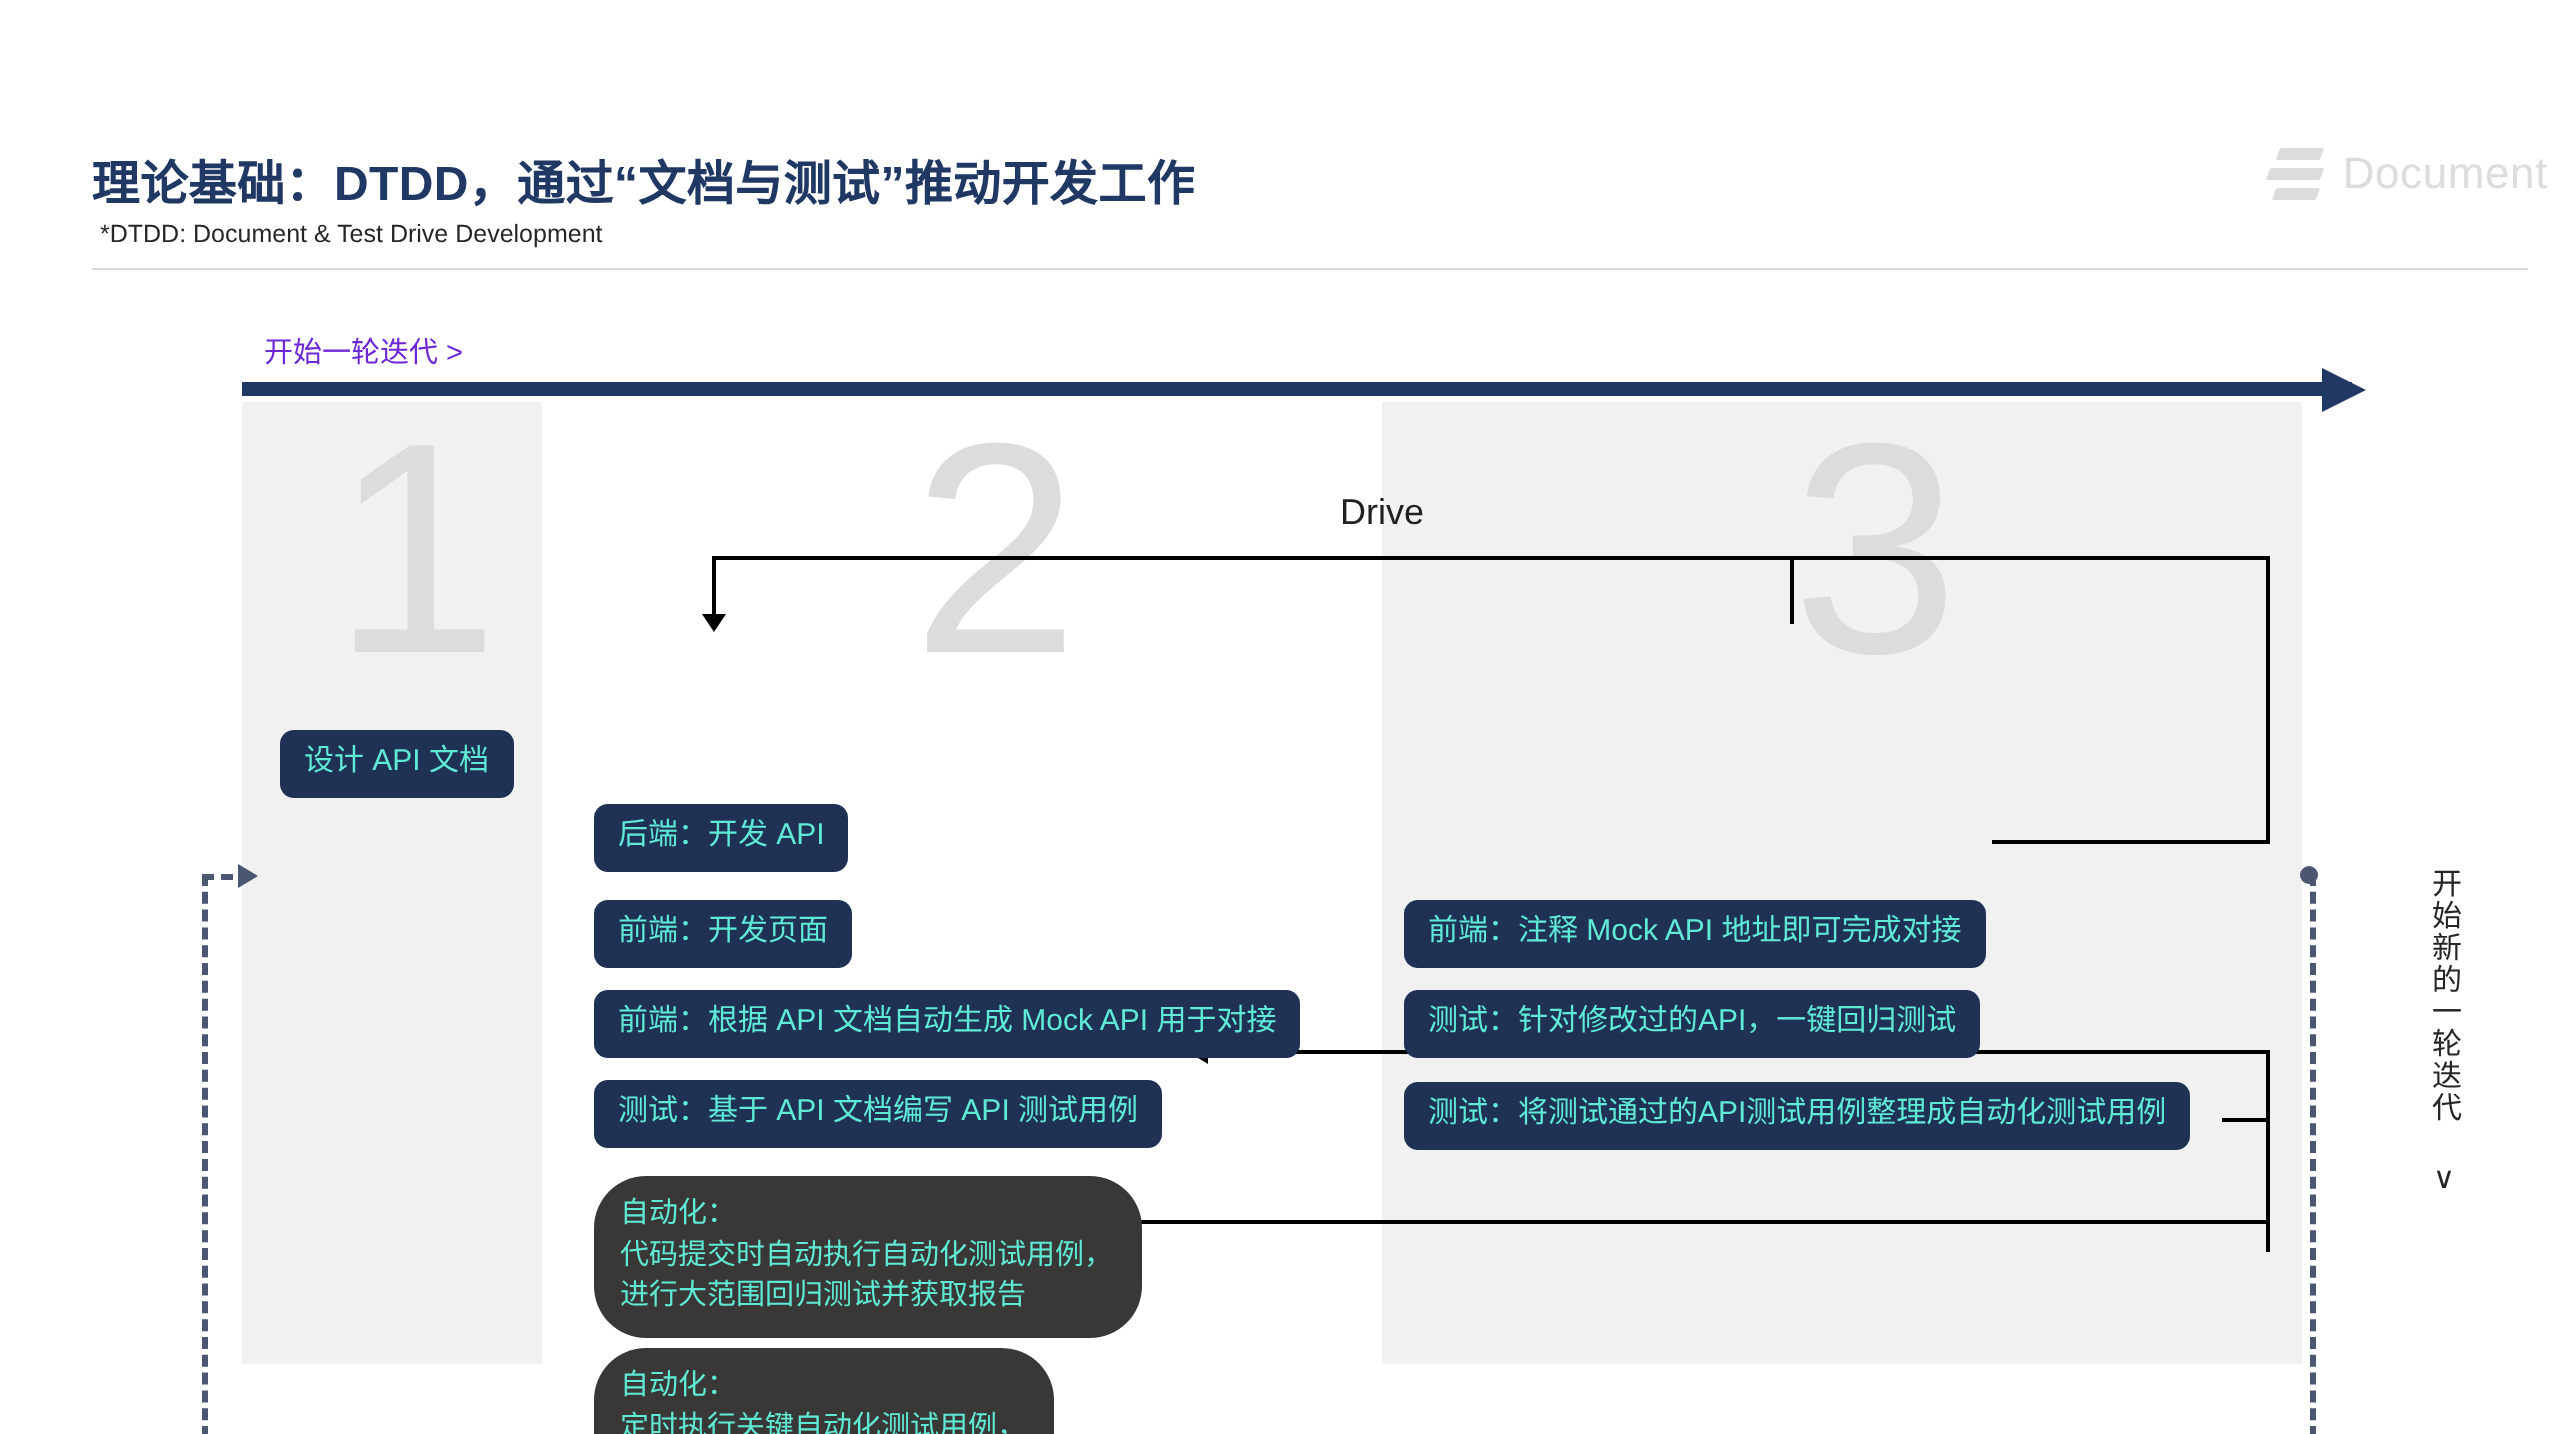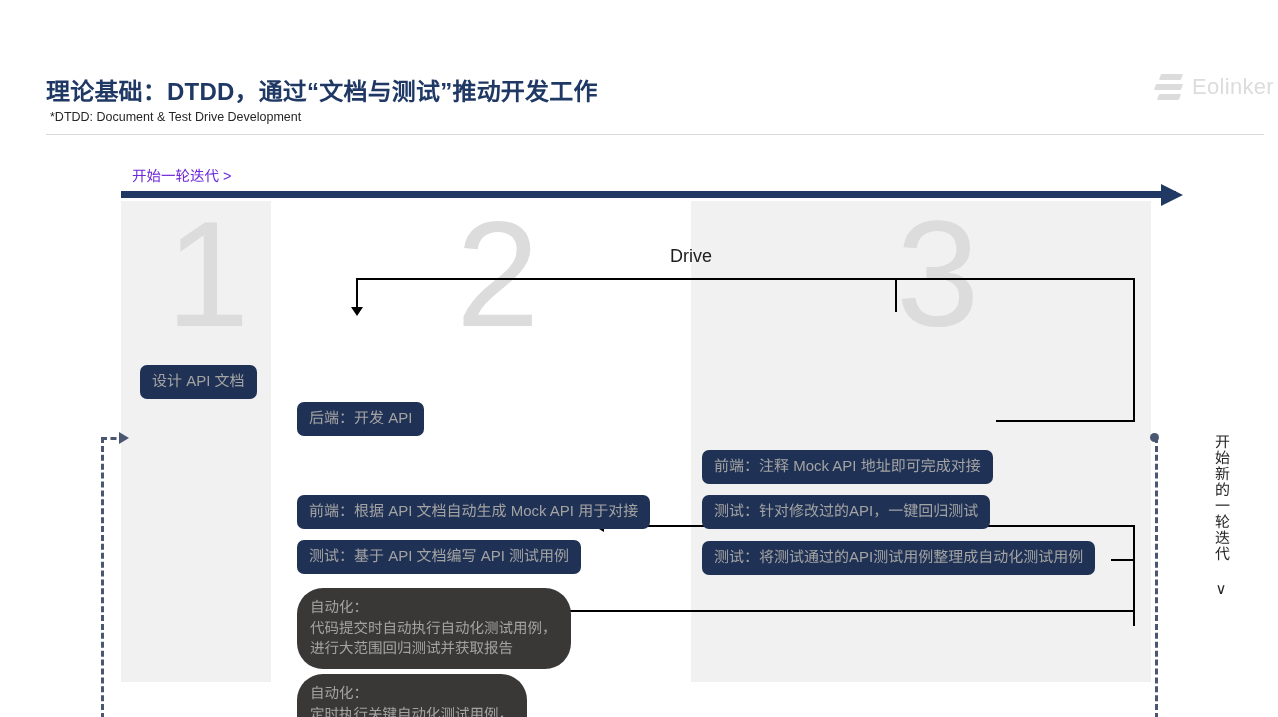--- a/index.html
+++ b/index.html
@@ -68,21 +68,21 @@
   }
 
   
   .debug-label{
     position:absolute;left:654px;top:107px;font-size:18px;color:#202020;
   }
 
   
   .chip{
     position:absolute;
-    background:#1f3154;color:#a3a3a3;
+    background:#1f3154;color:#5eead4;
     border-radius:7px;
     font-size:15px;line-height:1.25;
     padding:7px 12px 8px 12px;
     white-space:nowrap;
     box-sizing:border-box;
   }
   .chip.gray{background:#3a3836;border-radius:10px;}
   .chip.multi{white-space:pre-line;font-size:14.5px;line-height:1.42;padding:9px 14px 10px 13px;border-radius:26px;}
 
   
@@ -149,21 +149,21 @@
   <div class="hdr-title">理论基础：DTDD，通过“文档与测试”推动开发工作</div>
   <div class="hdr-sub">*DTDD: Document &amp; Test Drive Development</div>
   <div class="hdr-rule"></div>
 
   <div class="logo">
     <span class="logo-mark">
       <i class="b1"></i>
         <i class="b2"></i>
         <i class="b3"></i>
     </span>
-    <span class="logo-text">Eolinker</span>
+    <span class="logo-text">Document</span>
   </div>
 
   <div class="stage">
 
     <div class="band band1"></div>
     <div class="band band3"></div>
 
     <div class="wm wm1">1</div>
     <div class="wm wm2">2</div>
     <div class="wm wm3">3</div>
@@ -196,20 +196,21 @@
     <div class="dash dash-v" style="left:1139px;top:298px;height:282px;"></div>
     <div class="dash dash-h" style="left:85px;top:298px;width:25px;"></div>
     <div class="dash-arrow" style="left:103px;top:293px;"></div>
     <div class="dash-dot" style="left:1134px;top:294px;"></div>
 
     <div class="vert-label">开始新的一轮迭代 ∨</div>
 
     <div class="chip c-design">设计 API 文档</div>
 
     <div class="chip c2a">后端：开发 API</div>
+    <div class="chip c2b">前端：开发页面</div>
     <div class="chip c2c">前端：根据 API 文档自动生成 Mock API 用于对接</div>
     <div class="chip c2d">测试：基于 API 文档编写 API 测试用例</div>
     <div class="chip gray multi c2e">自动化：
 代码提交时自动执行自动化测试用例，
 进行大范围回归测试并获取报告</div>
     <div class="chip gray multi c2f">自动化：
 定时执行关键自动化测试用例，
 进行针对性测试并获取报告</div>
 
     <div class="chip c3b">前端：注释 Mock API 地址即可完成对接</div>

